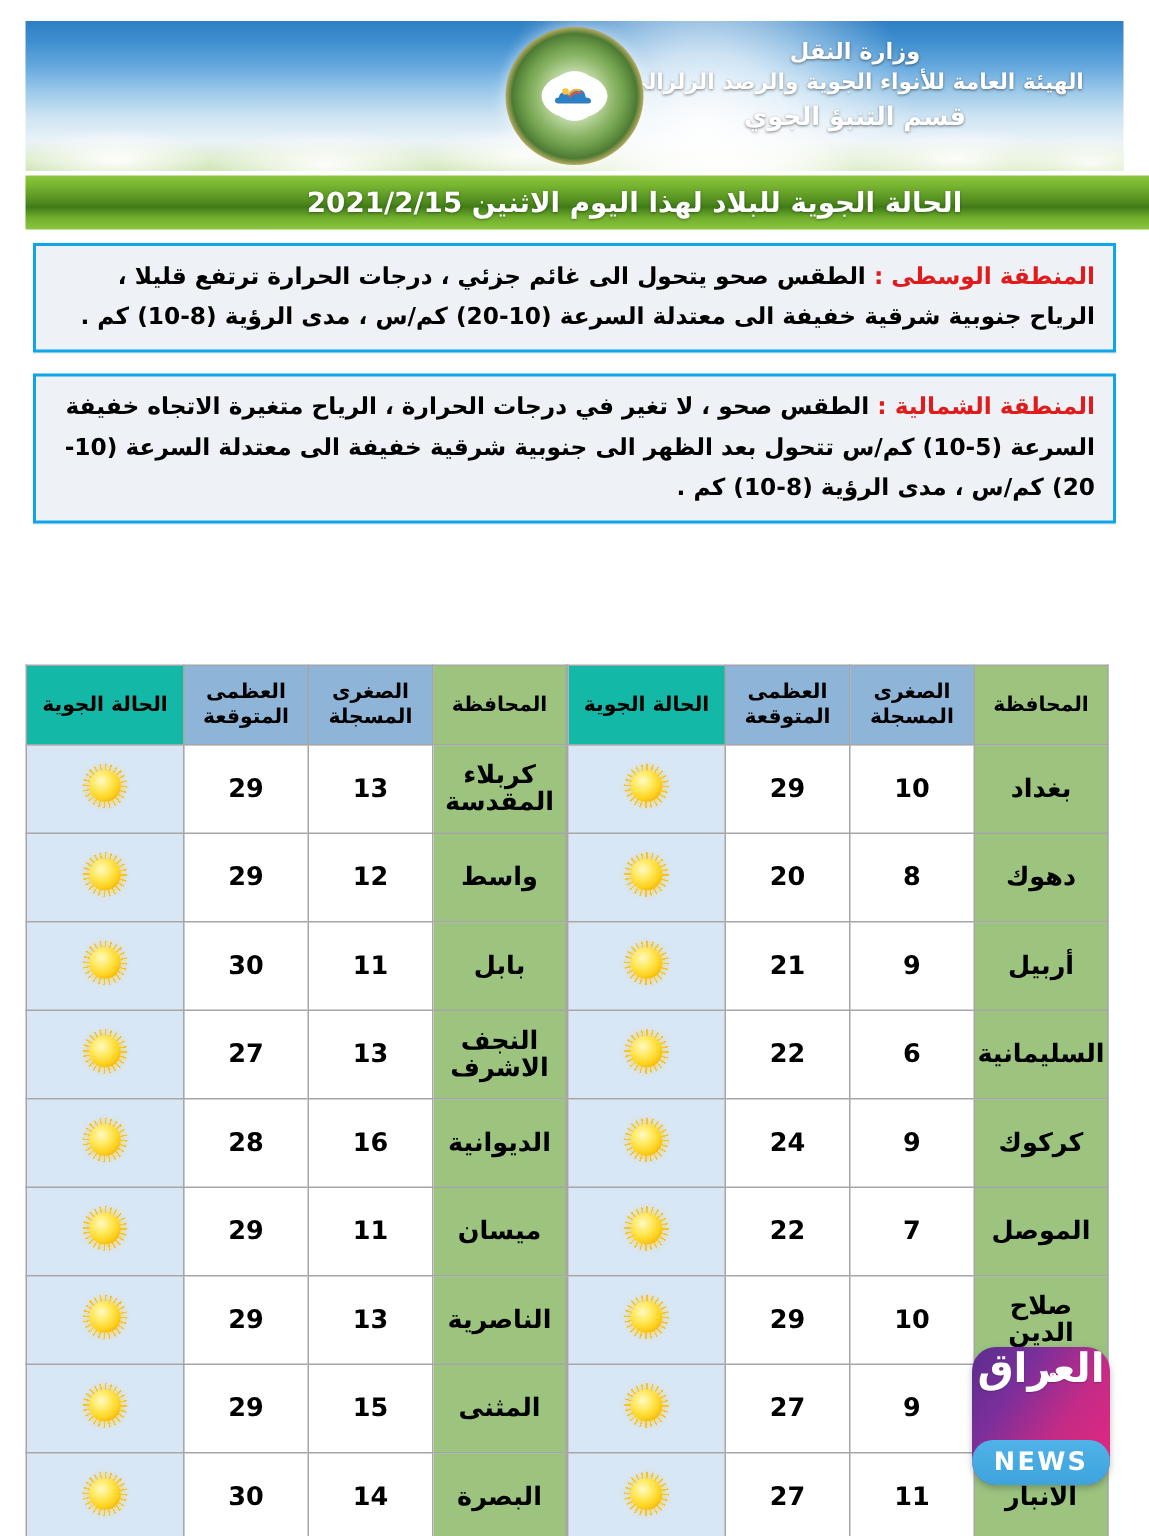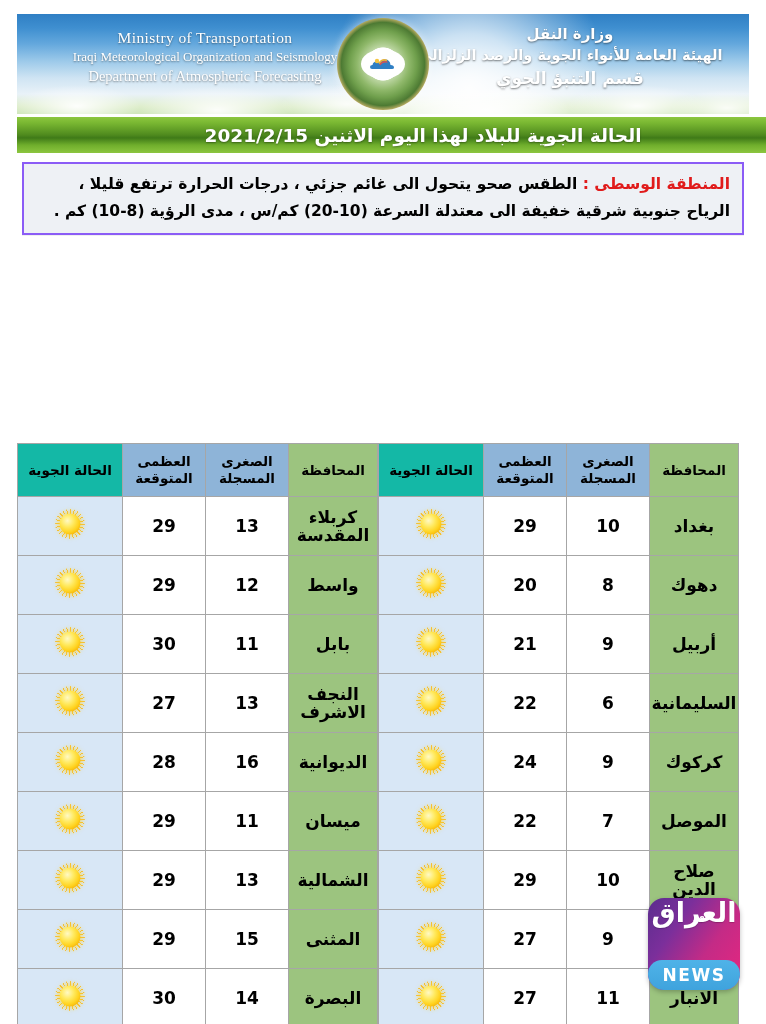--- a/index.html
+++ b/index.html
@@ -197,21 +197,21 @@
   }
 
   
   .forecast-list {
     position: absolute;
     left: 22px;
     top: 162px;
     width: 722px;
   }
   .forecast-box {
-    border: 2px solid #8b5cf6;
+    border: 2px solid #0ea5e9;
     background: #eef1f5;
     box-sizing: border-box;
     padding: 7px 12px 8px 12px;
     margin-bottom: 14px;
     direction: rtl;
     text-align: right;
     box-shadow: 0 1px 0 rgba(0,0,0,0.06);
   }
   .forecast-box .region-label {
     color: #e01b1b;
@@ -364,25 +364,20 @@
     border-radius: 14px;
   }
 </style>
 </head>
 <body>
 
 <div class="page">
 
   <div class="banner">
 
-    <div class="banner-en">
-      <div class="l1">Ministry of Transportation</div>
-      <div class="l2">Iraqi Meteorological Organization and Seismology</div>
-      <div class="l3">Department of Atmospheric Forecasting</div>
-    </div>
 
     <div class="emblem">
       <div class="ring-text"></div>
       <div class="emblem-core">
         <svg class="emblem-cloud" viewBox="0 0 30 16">
           <path d="M4 13 Q2 13 2 11 Q2 9 4.5 9 Q5 5.5 8.5 5.5 Q10.5 5.5 11.5 7 Q13 3.5 17 3.5 Q22 3.5 22.5 9 Q26 9 26 11.5 Q26 13 24 13 Z" fill="#2f7fc4"></path>
           <path d="M11 7.5 Q14 2.5 19 4.5" stroke="#e8b23a" stroke-width="1.6" fill="none"></path>
           <path d="M11.8 9 Q14.5 4.5 19.5 6.2" stroke="#d9534f" stroke-width="1.3" fill="none"></path>
           <circle cx="9" cy="5" r="2.2" fill="#f5c542"></circle>
         </svg>
@@ -399,20 +394,23 @@
   <div class="title-bar">
     <span class="title-text">الحالة الجوية للبلاد لهذا اليوم الاثنين 2021/2/15</span>
   </div>
 
   <div class="forecast-list">
 
     <div class="forecast-box">
       <span class="region-label">المنطقة الوسطى :</span><span class="region-body"> الطقس صحو يتحول الى غائم جزئي ، درجات الحرارة ترتفع قليلا ، الرياح جنوبية شرقية خفيفة الى معتدلة السرعة (10-20) كم/س ، مدى الرؤية (8-10) كم .</span>
     </div>
 
+    <div class="forecast-box">
+      <span class="region-label">المنطقة الشمالية :</span><span class="region-body"> الطقس صحو ، لا تغير في درجات الحرارة ، الرياح متغيرة الاتجاه خفيفة السرعة (5-10) كم/س تتحول بعد الظهر الى جنوبية شرقية خفيفة الى معتدلة السرعة (10-20) كم/س ، مدى الرؤية (8-10) كم .</span>
+    </div>
 
   </div>
 
   <div class="tables-wrap">
 
     <table class="wx right-tbl">
       <thead>
         <tr>
           <th class="c-gov">المحافظة</th>
           <th class="c-min">الصغرى المسجلة</th>
@@ -518,21 +516,21 @@
             <td class="v-max">28</td>
             <td class="v-cond"><span class="sun"><span class="rays"></span><span class="disc"></span></span></td>
           </tr>
           <tr>
             <td class="v-gov">ميسان</td>
             <td class="v-min">11</td>
             <td class="v-max">29</td>
             <td class="v-cond"><span class="sun"><span class="rays"></span><span class="disc"></span></span></td>
           </tr>
           <tr>
-            <td class="v-gov">الشمالية</td>
+            <td class="v-gov">الناصرية</td>
             <td class="v-min">13</td>
             <td class="v-max">29</td>
             <td class="v-cond"><span class="sun"><span class="rays"></span><span class="disc"></span></span></td>
           </tr>
           <tr>
             <td class="v-gov">المثنى</td>
             <td class="v-min">15</td>
             <td class="v-max">29</td>
             <td class="v-cond"><span class="sun"><span class="rays"></span><span class="disc"></span></span></td>
           </tr>

